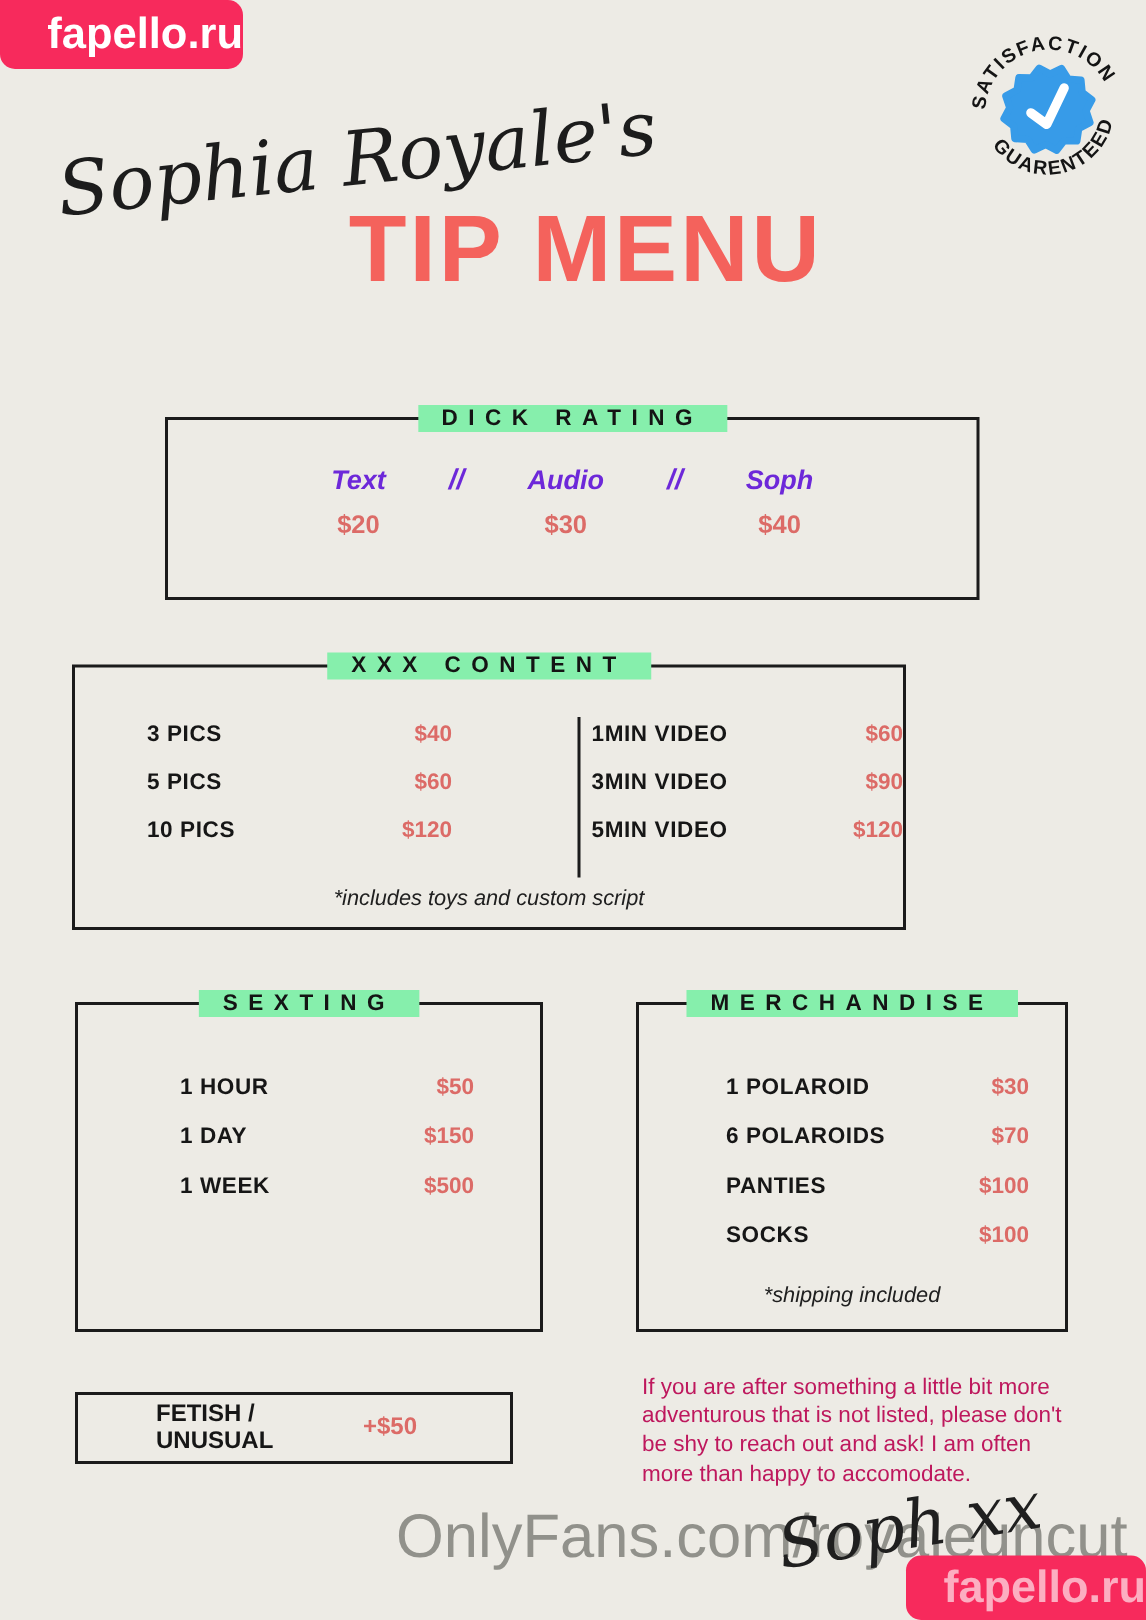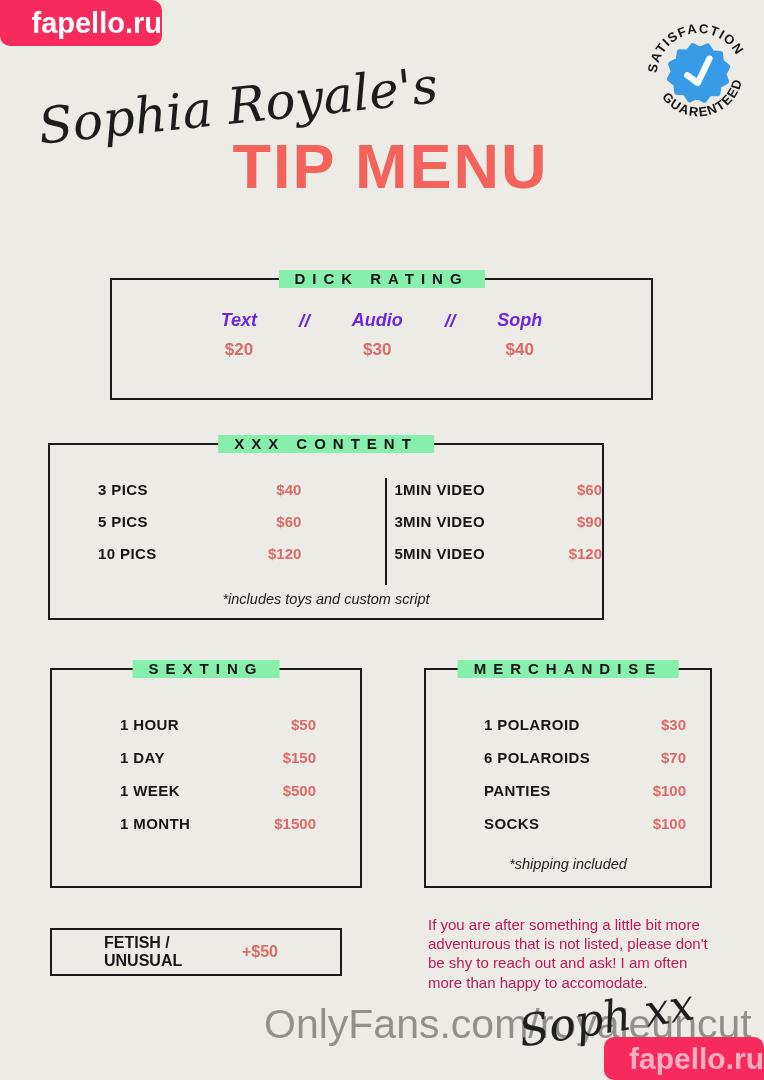--- a/index.html
+++ b/index.html
@@ -192,24 +192,20 @@
         <span class="row-price">$50</span>
       </div>
       <div class="row">
         <span class="row-label">1 DAY</span>
         <span class="row-price">$150</span>
       </div>
       <div class="row">
         <span class="row-label">1 WEEK</span>
         <span class="row-price">$500</span>
       </div>
-      <div class="row">
-        <span class="row-label">1 MONTH</span>
-        <span class="row-price">$1500</span>
-      </div>
     </div>
   </div>
 
   <div class="box box-merch">
     <div class="box-title">MERCHANDISE</div>
     <div class="rows">
       <div class="row">
         <span class="row-label">1 POLAROID</span>
         <span class="row-price">$30</span>
       </div>

